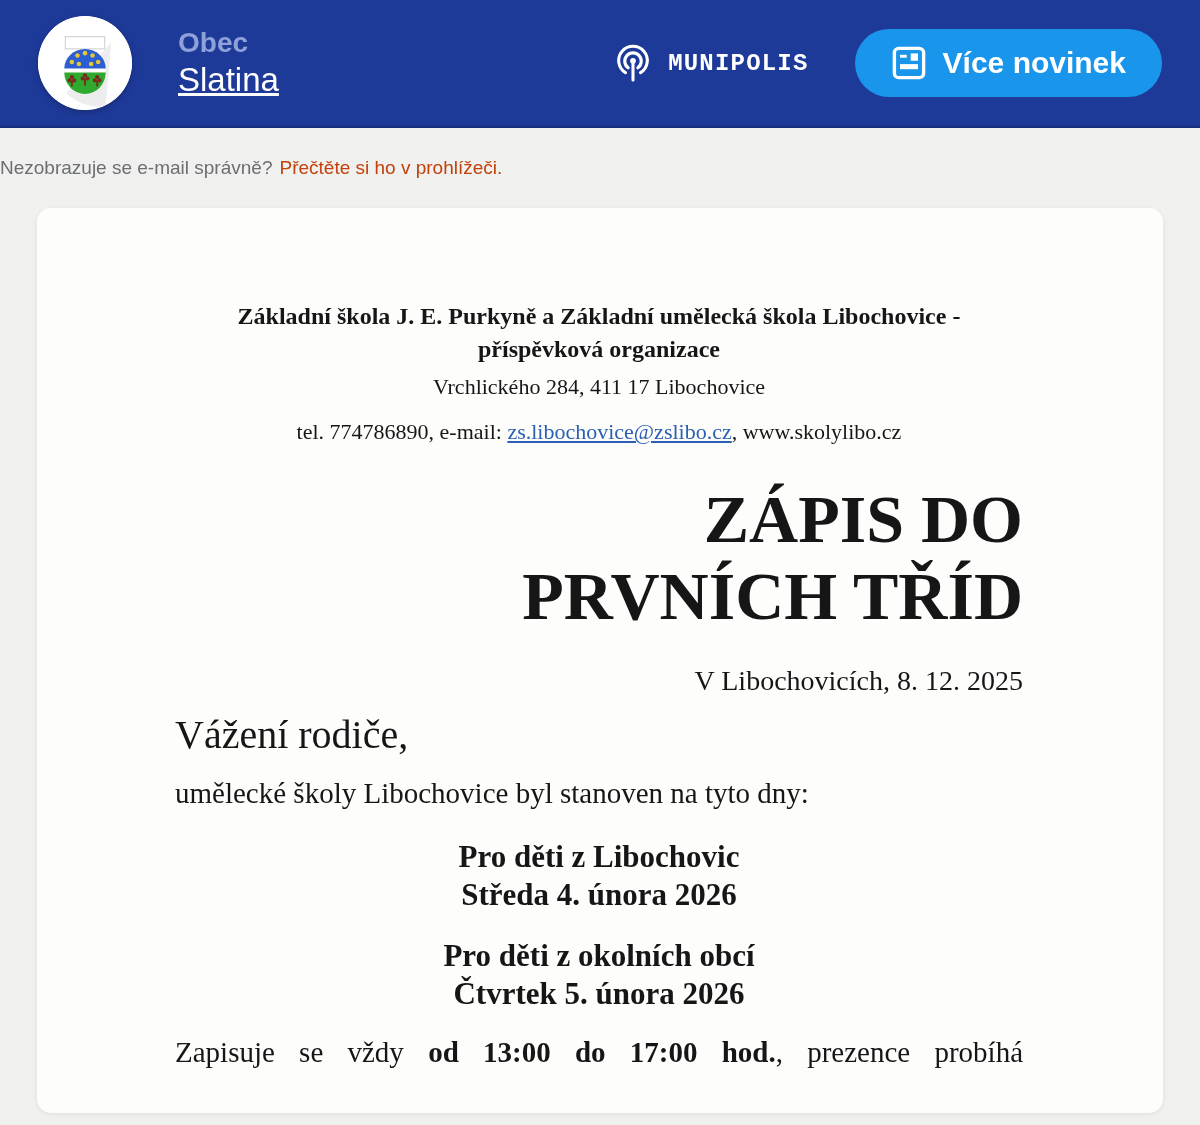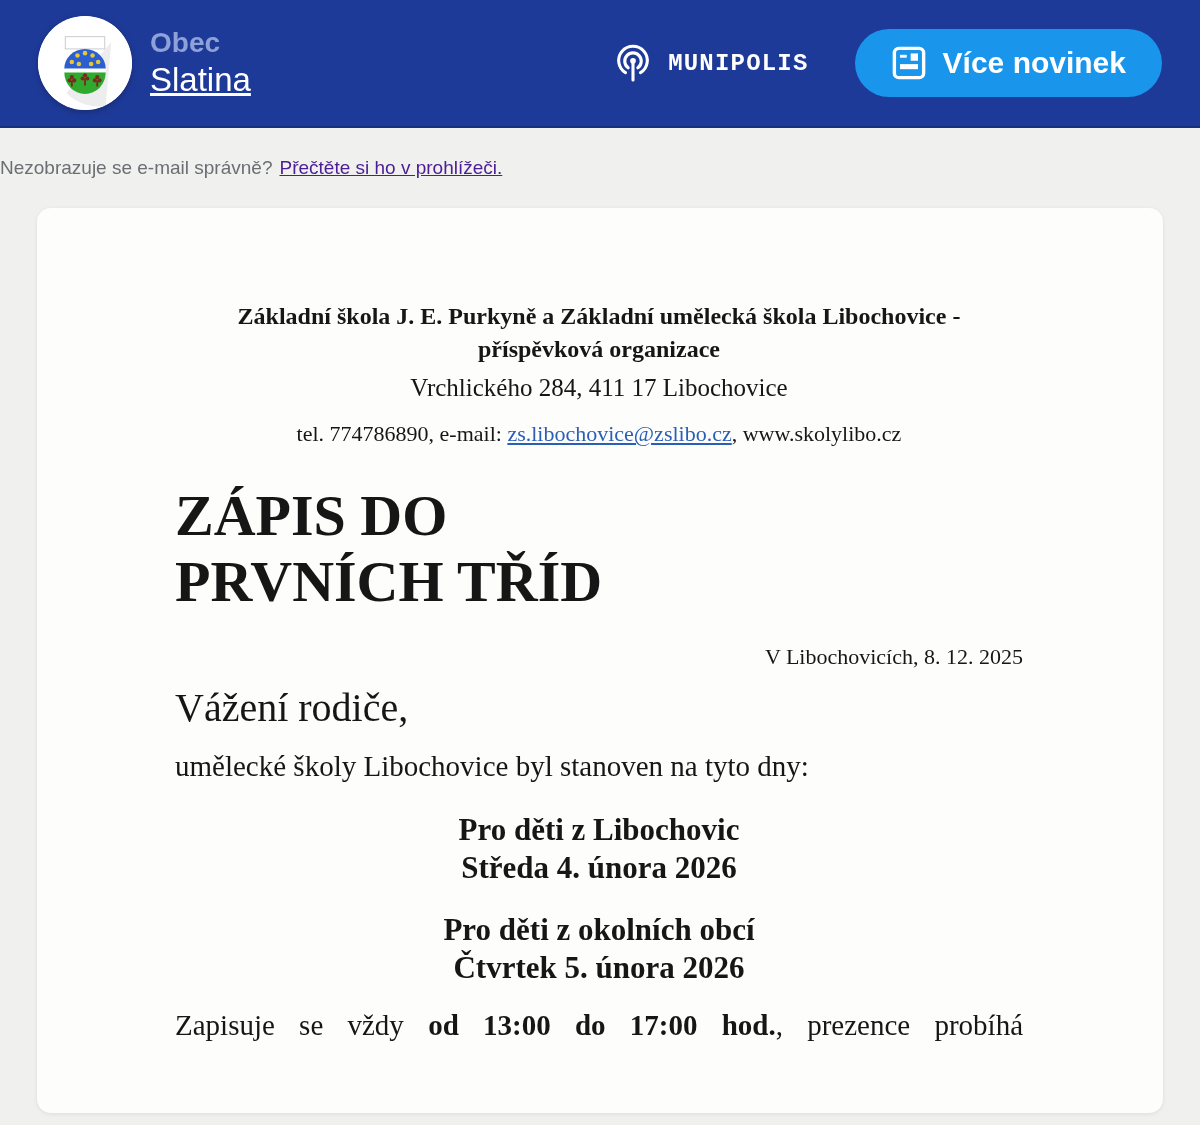--- a/index.html
+++ b/index.html
@@ -13,47 +13,47 @@
   html,body{margin:0;padding:0;width:1200px;height:1125px;overflow:hidden;
     background:var(--page-bg);font-family:"Liberation Sans",sans-serif;}
 
   
   .hdr{height:128px;background:var(--header-bg);display:flex;align-items:center;
     padding:0 38px;border-bottom:2px solid var(--header-line);}
   .logo-wrap{width:94px;height:94px;border-radius:50%;background:#fff;
     box-shadow:0 2px 6px rgba(0,0,0,.25);display:flex;align-items:center;justify-content:center;
     overflow:hidden;flex:0 0 auto;}
   .logo-wrap svg{width:94px;height:94px;display:block;}
-  .org{margin-left:18px;line-height:1.15;}
+  .org{margin-left:46px;line-height:1.15;}
   .org-prefix{font-size:28px;font-weight:bold;color:#8ea1d8;}
   .org-name{font-size:33px;color:#ffffff;margin-top:2px;text-decoration:underline;}
   .muni{margin-left:auto;display:flex;align-items:center;gap:13px;font-family:Liberation Mono, monospace;}
   .muni svg{width:44px;height:44px;display:block;}
   .muni-word{color:#fff;font-size:24px;font-weight:bold;letter-spacing:1.2px;}
   .news-btn{margin-left:46px;height:68px;padding:0 36px;border:none;border-radius:42px;
     background:var(--accent);color:#fff;font-family:"Liberation Sans",sans-serif;
     font-size:30px;font-weight:bold;display:flex;align-items:center;gap:16px;cursor:pointer;}
   .news-btn svg{width:36px;height:36px;display:block;}
 
   
   .browser-bar{height:80px;display:flex;align-items:center;
     font-size:19px;color:#6b6f73;}
-  .browser-bar a{color:#4c1d95;text-decoration:underline;margin-left:7px;cursor:pointer;}
+  .browser-bar a{color:#c2410c;margin-left:7px;cursor:pointer;}
 
   
   .card{margin:0 37px;height:905px;background:#fdfdfc;border-radius:14px;
     box-shadow:0 1px 4px rgba(0,0,0,.08);
     padding:92px 140px 0 138px;overflow:hidden;
     font-family:"Liberation Serif",serif;color:var(--ink);}
   .school-head{text-align:center;font-weight:bold;font-size:24px;line-height:1.38;}
-  .school-addr{text-align:center;font-size:25px;margin-top:8px;}
+  .school-addr{text-align:center;font-size:22px;margin-top:8px;}
   .school-contact{text-align:center;font-size:22px;margin-top:19px;}
   .school-contact a{color:#2b5fb3;text-decoration:underline;cursor:pointer;}
-  .doc-title{text-align:left;font-size:58px;font-weight:bold;line-height:1.13;margin-top:36px;}
-  .dateline{text-align:right;font-size:22px;margin-top:30px;}
+  .doc-title{text-align:right;font-size:68px;font-weight:bold;line-height:1.13;margin-top:36px;}
+  .dateline{text-align:right;font-size:28px;margin-top:30px;}
   .salutation{font-size:40px;margin-top:14px;}
   .para{font-size:29px;line-height:1.24;margin-top:18px;}
   .jline{text-align:justify;text-align-last:justify;}
   .slot{text-align:center;font-weight:bold;font-size:31px;line-height:1.22;margin-top:26px;}
   .slot + .slot{margin-top:24px;}
   .closing{font-size:29px;line-height:1.2;margin-top:22px;}
 </style>
 </head>
 <body>
 

